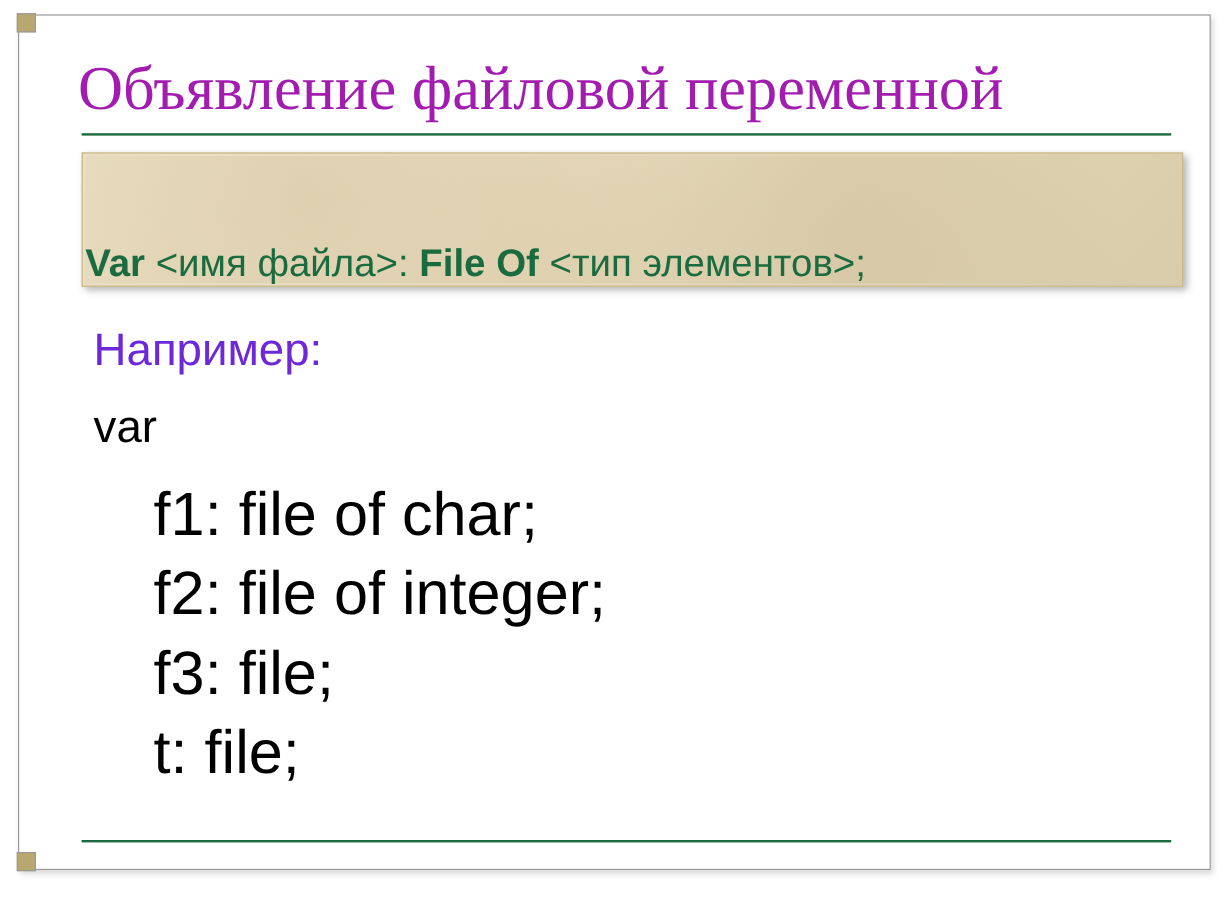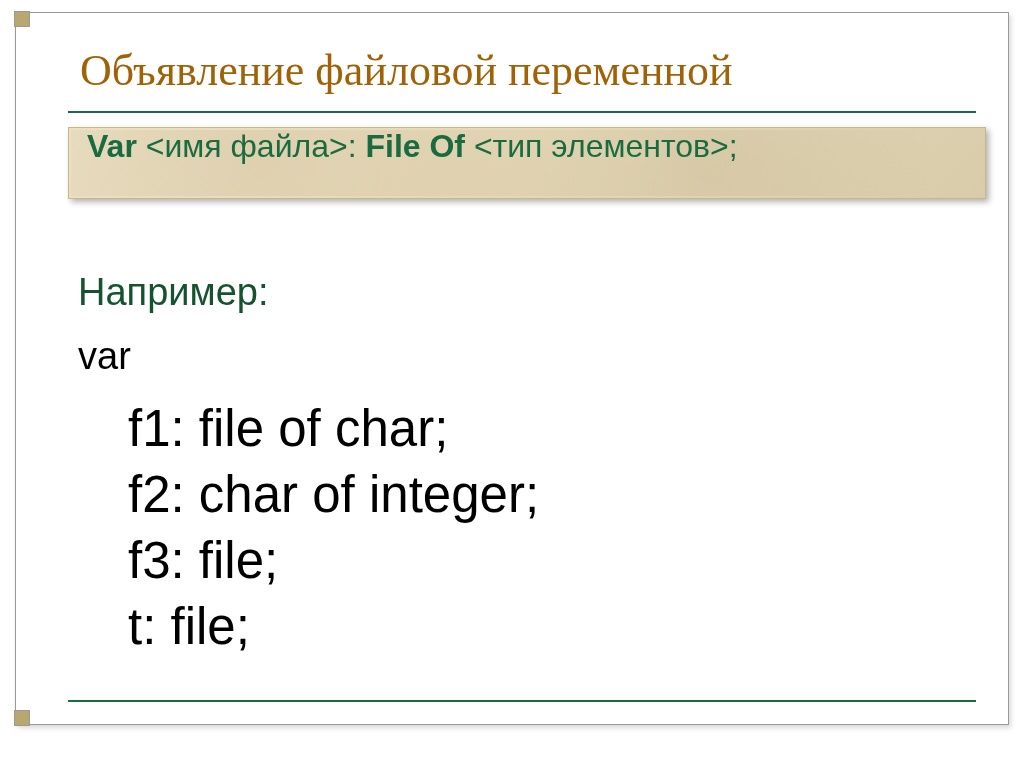--- a/index.html
+++ b/index.html
@@ -21,47 +21,47 @@
       left: 15px;
       right: 15px;
       bottom: 42px;
       border: 1px solid #999;
       background: #fff;
       box-shadow: 2px 3px 5px rgba(0,0,0,0.15);
     }
     .title {
       position: absolute;
       top: 32px;
-      left: 64px;
-      font-size: 44px;
+      left: 49px;
+      font-size: 52px;
       font-weight: normal;
-      color: #a16207;
+      color: #a21caf;
       font-family: Georgia, 'Times New Roman', serif;
     }
     .title-underline {
       position: absolute;
       top: 98px;
       left: 52px;
       right: 32px;
       height: 2px;
       background: #1a6b3f;
     }
     .syntax-box {
       position: absolute;
       top: 114px;
       left: 52px;
       width: 918px;
-      height: 72px;
+      height: 112px;
       background: linear-gradient(135deg, #ebe0c4 0%, #e4d8b8 50%, #d8ccaa 100%);
       background-color: #e4d8b8;
       border: 1px solid #c8b888;
       box-shadow: 3px 3px 6px rgba(0,0,0,0.3);
       display: flex;
-      align-items: flex-start;
-      padding-left: 18px;
+      align-items: flex-end;
+      padding-left: 2px;
     }
     .syntax-box::before {
       content: '';
       position: absolute;
       top: 2px;
       left: 2px;
       right: 2px;
       bottom: 2px;
       background: 
         radial-gradient(circle at 20% 30%, rgba(200,180,140,0.3) 0%, transparent 40%),
@@ -84,21 +84,21 @@
       font-weight: normal;
     }
     .punct {
       color: #1a6b3f;
     }
     .example-label {
       position: absolute;
       top: 258px;
       left: 62px;
       font-size: 38px;
-      color: #14532d;
+      color: #6d28d9;
       font-family: Arial, sans-serif;
     }
     .code-var {
       position: absolute;
       top: 322px;
       left: 62px;
       font-size: 38px;
       color: #000;
     }
     .code-line {
@@ -144,18 +144,18 @@
     <div class="syntax-content">
       <span class="kw">Var</span><span class="ang">&nbsp;</span><span class="ang">&lt;имя файла&gt;</span><span class="punct">: </span><span class="kw">File Of</span><span class="ang"> &lt;тип элементов&gt;</span><span class="punct">;</span>
     </div>
   </div>
 
   <div class="example-label">Например:</div>
 
   <div class="code-var">var</div>
 
   <div class="code-line code-line-1">f1: file of char;</div>
-  <div class="code-line code-line-2">f2: char of integer;</div>
+  <div class="code-line code-line-2">f2: file of integer;</div>
   <div class="code-line code-line-3">f3: file;</div>
   <div class="code-line code-line-4">t: file;</div>
 
   <div class="bottom-line"></div>
 </div>
 
 </body></html>

